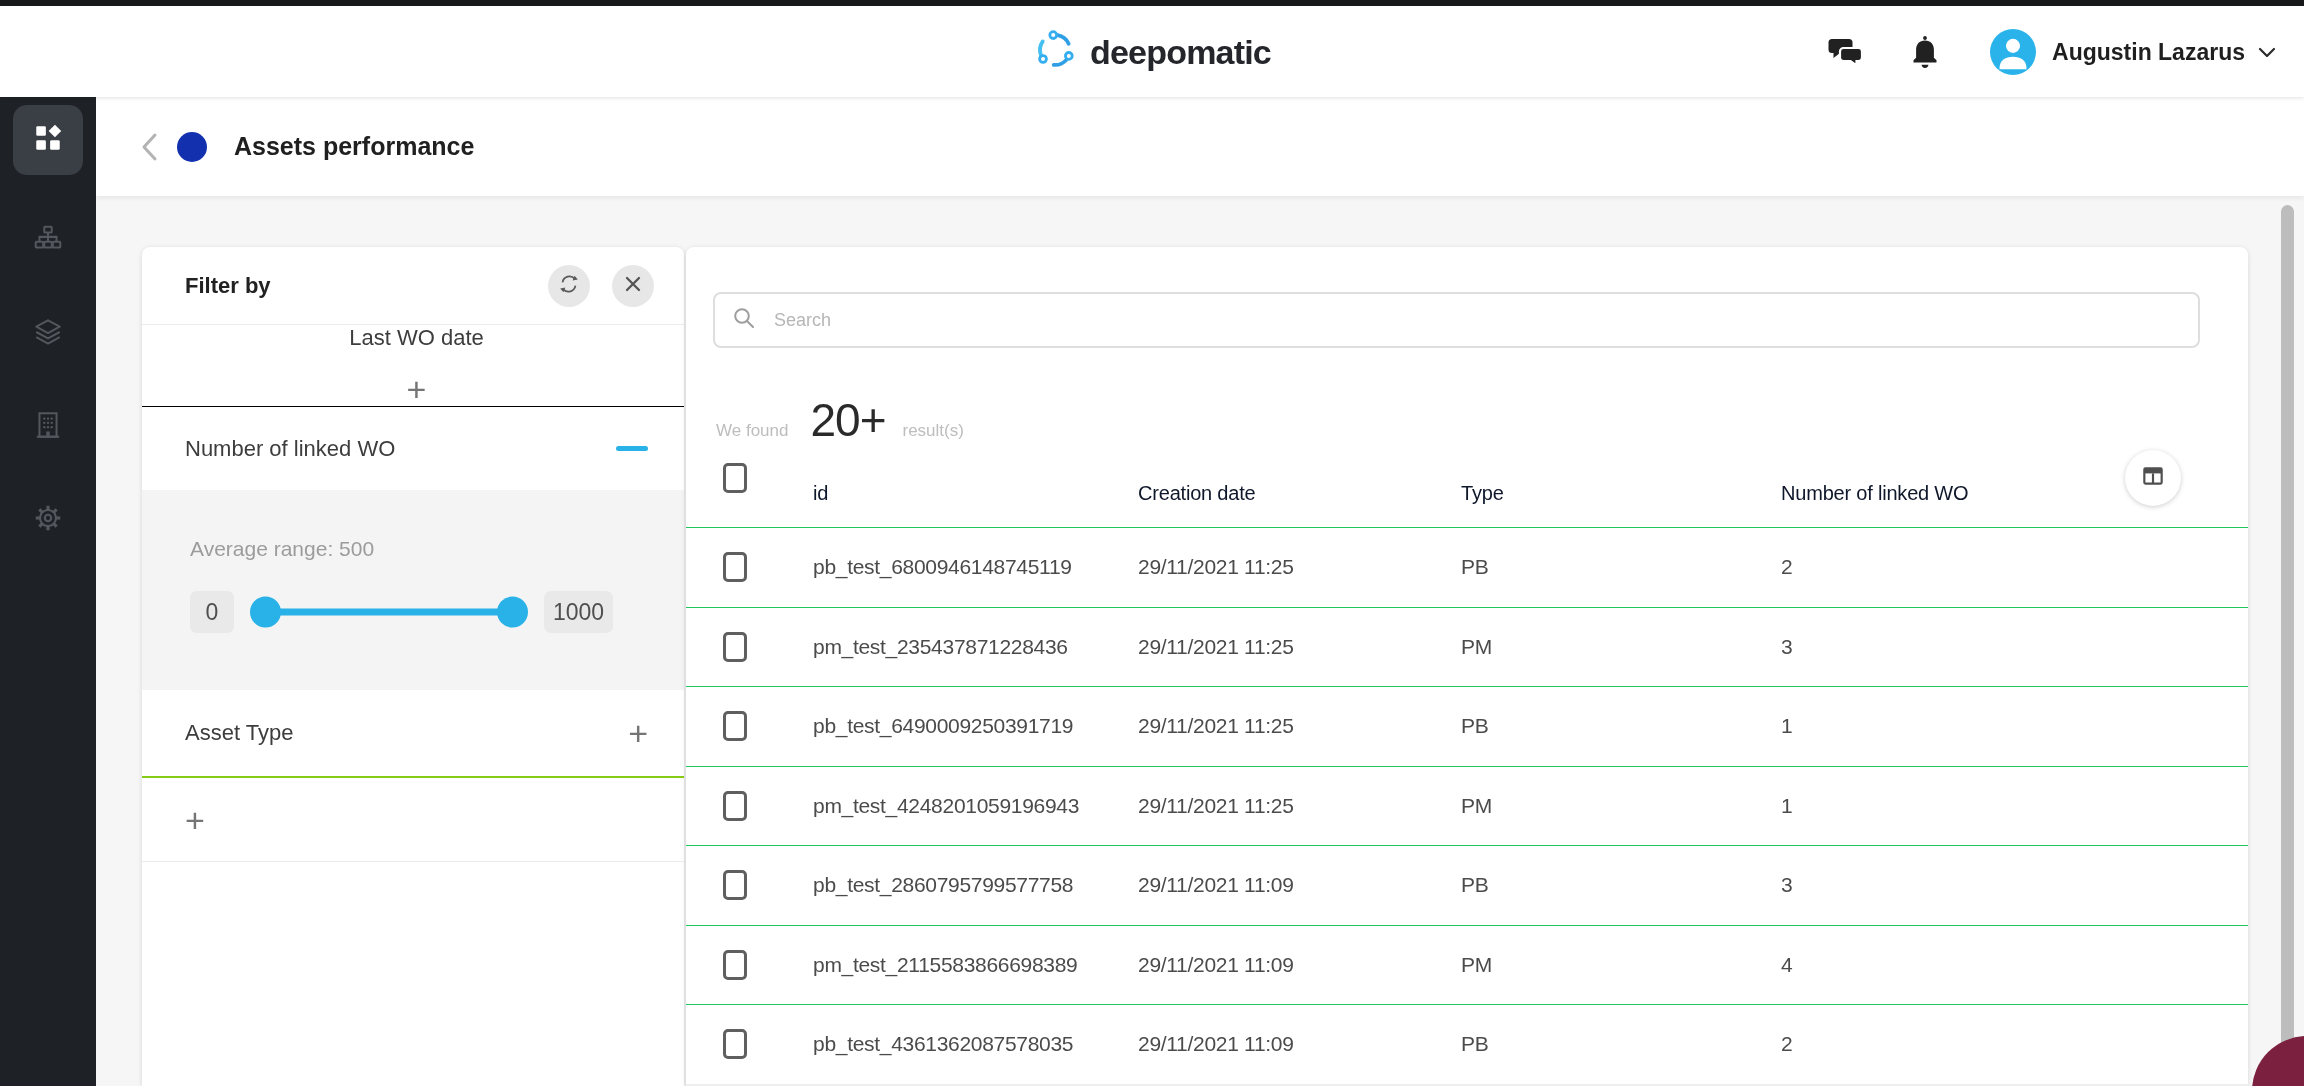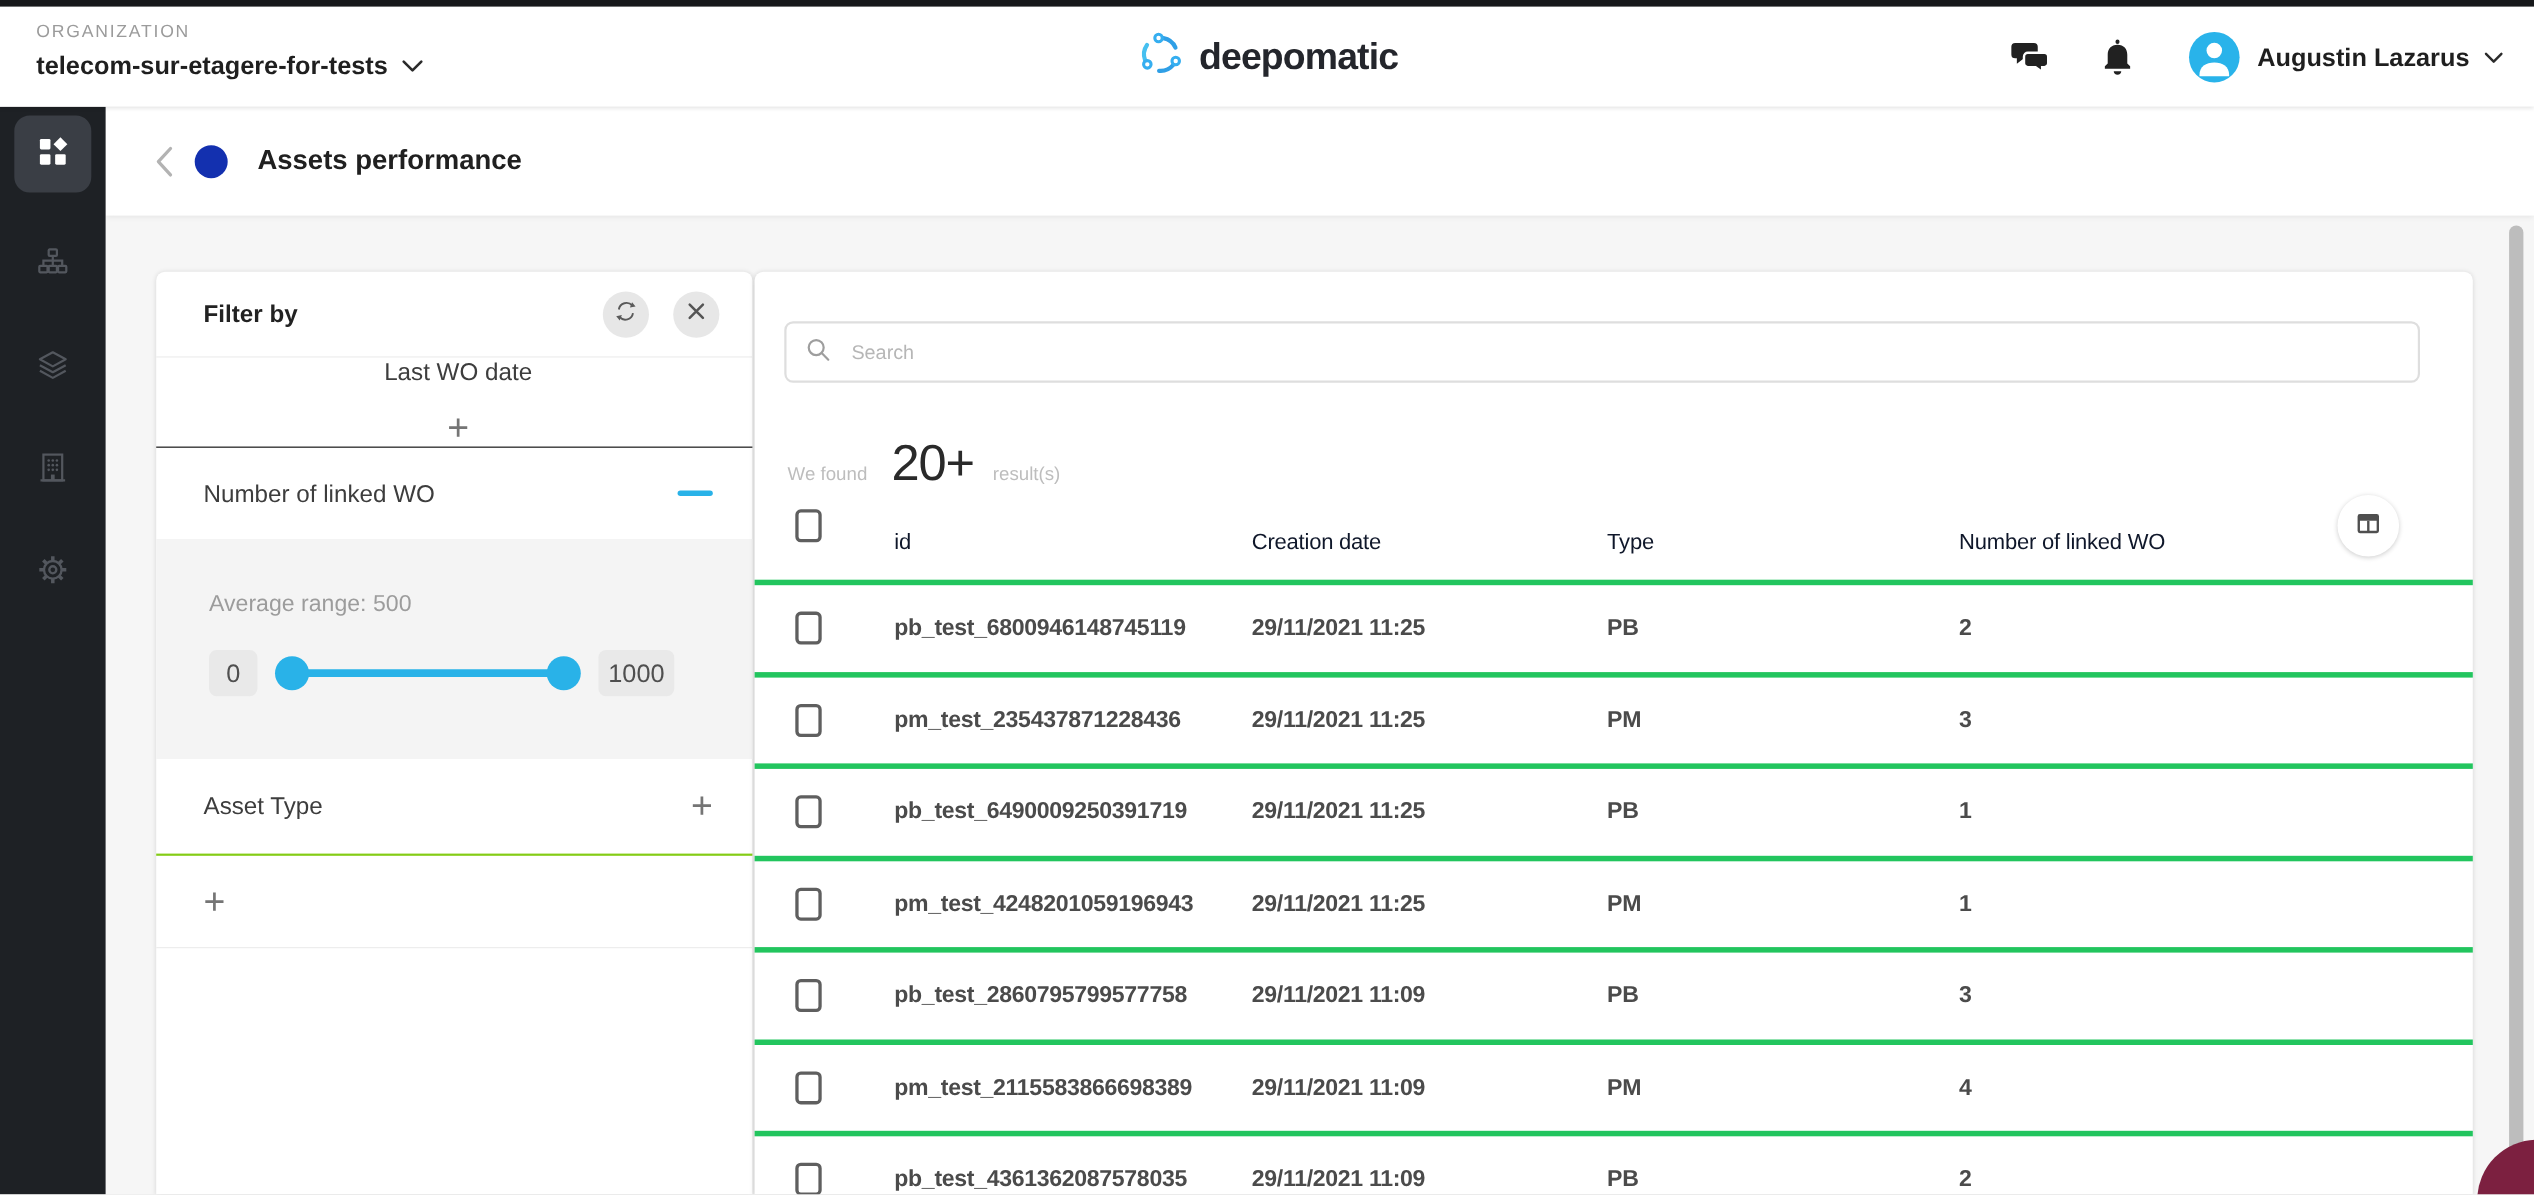--- a/index.html
+++ b/index.html
@@ -77,47 +77,36 @@
   .res-count{font-size:46px;font-weight:400;color:#2a2a2a;margin:0 17px 0 22px;letter-spacing:-1px;text-align:right;}
   .res-label{font-size:17px;color:#bdbdbd;}
   .thead{position:absolute;left:0;top:190px;width:100%;height:90px;}
   .th{position:absolute;top:45px;font-size:20px;color:#0f172a;letter-spacing:-0.2px;}
   .checkbox{width:24px;height:30px;border:3px solid #5f5f5f;border-radius:5px;background:#fff;box-sizing:border-box;cursor:pointer;}
   .th-check{position:absolute;left:37px;top:26px;}
   .col-id{left:127px;} .col-date{left:452px;} .col-type{left:775px;} .col-wo{left:1095px;}
   .col-btn{position:absolute;left:1439px;top:13px;width:56px;height:56px;border-radius:50%;background:#fff;
            box-shadow:0 1px 5px rgba(0,0,0,.2);display:flex;align-items:center;justify-content:center;cursor:pointer;}
   .tbody{position:absolute;left:0;top:280px;width:100%;}
-  .trow{position:relative;height:78.5px;border-top:5px solid #22c55e;cursor:pointer;font-weight:bold;}
+  .trow{position:relative;height:78.5px;border-top:1px solid #22c55e;cursor:pointer;}
   .td{position:absolute;top:50%;transform:translateY(-50%);font-size:21px;color:#4b4b4b;letter-spacing:-0.3px;}
   .td-check{position:absolute;left:37px;top:24px;}
   .row-partial{height:9px;border-top:1px solid #ececec;background:#f1f1f1;}
 
   
   .scroll-thumb{position:absolute;left:2281px;top:205px;width:13px;height:845px;border-radius:7px;background:#bdbdbd;z-index:7;cursor:pointer;}
   .launcher{position:absolute;left:2252px;top:1036px;width:110px;height:110px;border-radius:50%;
             background:var(--launcher,#7c2040);z-index:8;cursor:pointer;}
 </style>
 </head>
 <body>
 
 <div class="screen">
 
   <header class="topbar">
-    <div class="org">
-      <div class="org-label">ORGANIZATION</div>
-      <div class="org-name-row">
-        <span class="org-name">telecom-sur-etagere-for-tests</span>
-        <span class="icon-plain">
-          <svg width="20" height="12" viewBox="0 0 20 12">
-              <path d="M2 2 L10 10 L18 2" fill="none" stroke="#2b2b2b" stroke-width="2.4" stroke-linecap="round" stroke-linejoin="round"></path>
-            </svg>
-        </span>
-      </div>
-    </div>
 
     <div class="brand">
       <span>
         <svg width="44" height="44" viewBox="0 0 44 44">
           <path d="M35.6 15.7 A15 15 0 0 0 24.6 7.2" fill="none" stroke="#2f9fe6" stroke-width="3.8" stroke-linecap="round"></path>
           <path d="M9.7 13.4 A15 15 0 0 0 7.9 27.1" fill="none" stroke="#46c0f0" stroke-width="3.8" stroke-linecap="round"></path>
           <path d="M20.7 36.9 A15 15 0 0 0 33.5 31.6" fill="none" stroke="#2f9fe6" stroke-width="3.8" stroke-linecap="round"></path>
           <circle cx="20.2" cy="7.1" r="3.4" fill="#fff" stroke="#35aef0" stroke-width="2.8"></circle>
           <circle cx="10.0" cy="31.0" r="3.4" fill="#fff" stroke="#35aef0" stroke-width="2.8"></circle>
           <circle cx="35.8" cy="27.9" r="3.4" fill="#fff" stroke="#35aef0" stroke-width="2.8"></circle>

